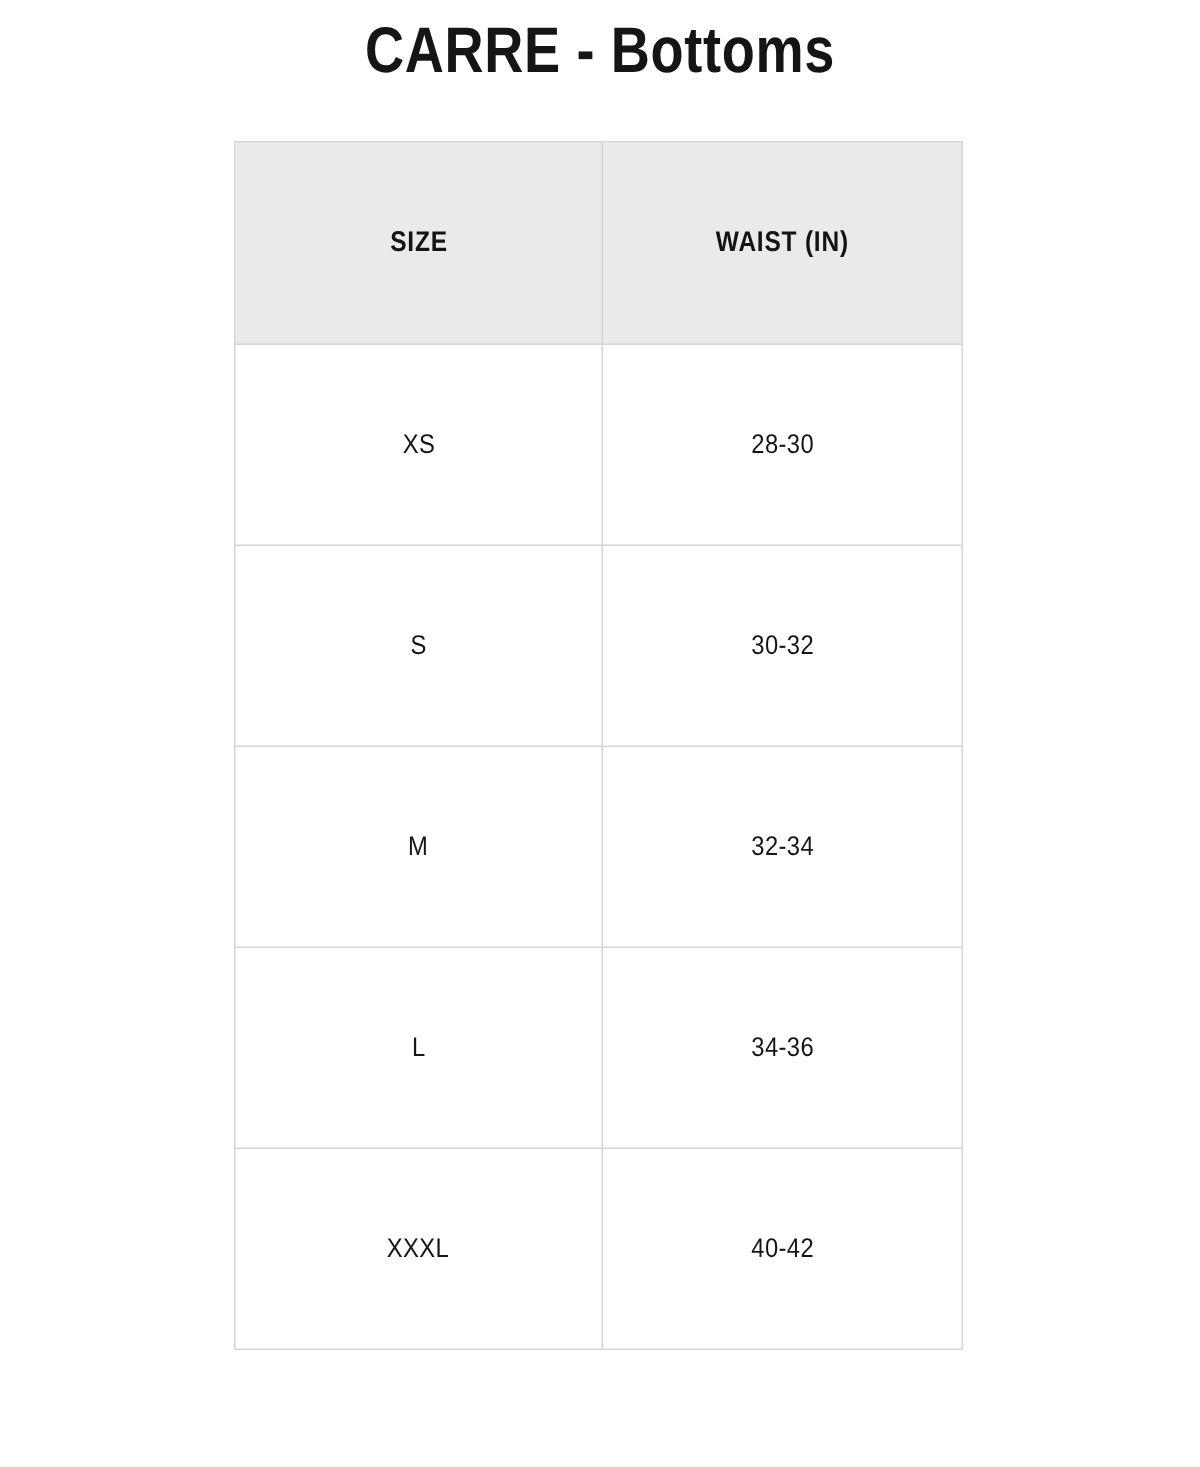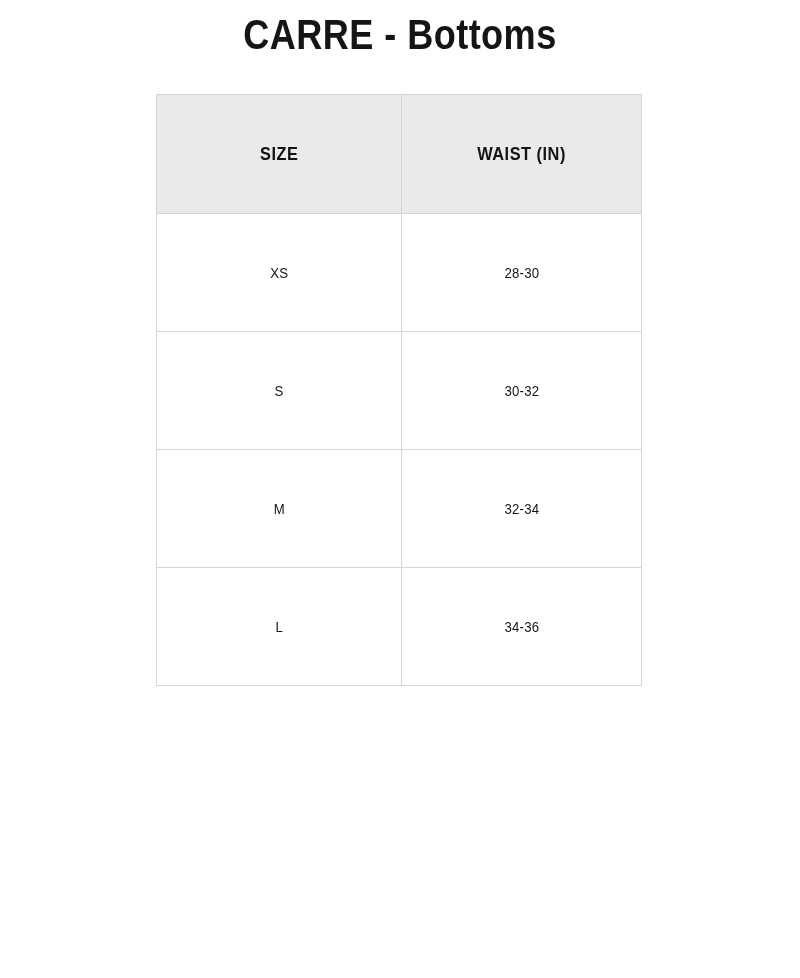--- a/index.html
+++ b/index.html
@@ -57,21 +57,21 @@
   }
 
   table.size-table col.col-size  { width: 245px; }
   table.size-table col.col-waist { width: 240px; }
 
   table.size-table th,
   table.size-table td {
     border: 1px solid #d5d5d5;
     text-align: center;
     vertical-align: middle;
-    padding: 4px;
+    padding: 12px;
   }
 
   table.size-table th {
     background: #eaeaea;
     height: 110px;
     font-family: "Liberation Sans Narrow", "Liberation Sans", sans-serif;
     font-weight: 700;
     font-size: 19px;
     letter-spacing: 0.6px;
     color: #141414;
@@ -79,21 +79,21 @@
   table.size-table th > span {
     display: inline-block;
     transform: scaleX(0.86);
   }
 
   table.size-table td {
     background: #ffffff;
     height: 109px;
     font-family: "Liberation Sans Narrow", "Liberation Sans", sans-serif;
     font-weight: 400;
-    font-size: 15px;
+    font-size: 18px;
     letter-spacing: 0.3px;
     color: #151515;
   }
   table.size-table td > span {
     display: inline-block;
     transform: scaleX(0.88);
   }
 </style>
 </head>
 <body>
@@ -144,17 +144,25 @@
           </td>
         </tr>
         <tr>
           <td>
             <span>L</span>
           </td>
           <td>
             <span>34-36</span>
           </td>
         </tr>
+        <tr>
+          <td>
+            <span>XXXL</span>
+          </td>
+          <td>
+            <span>40-42</span>
+          </td>
+        </tr>
       </tbody>
     </table>
   </div>
 
 </div>
 
 </body></html>

